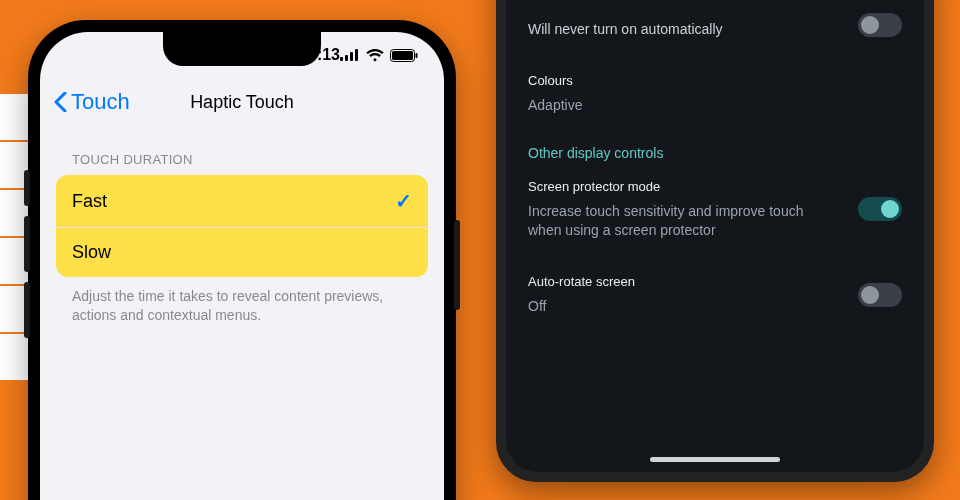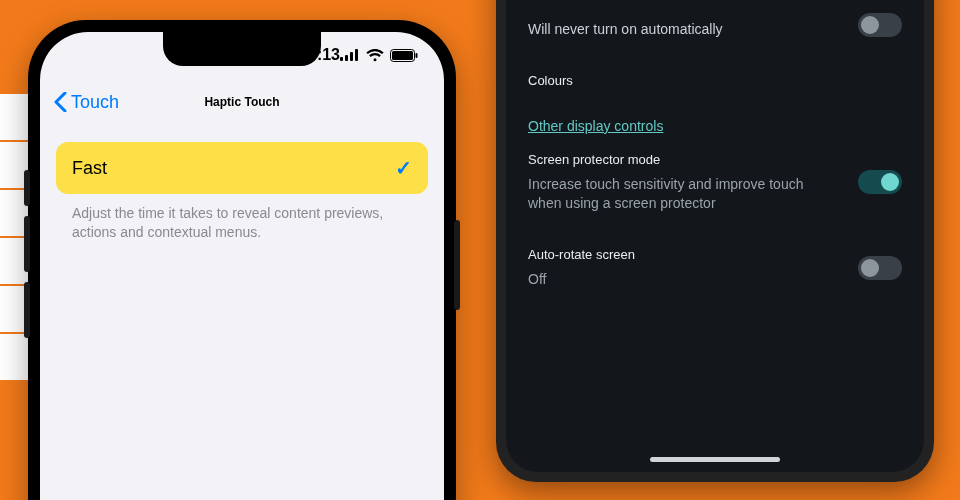--- a/index.html
+++ b/index.html
@@ -57,25 +57,25 @@
   .nav-bar {
     position: absolute;
     top: 46px; left: 0; right: 0;
     height: 48px;
     display: flex;
     align-items: center;
     padding: 0 14px;
   }
   .back-btn {
     display: flex; align-items: center; gap: 4px;
-    color: #007aff; font-size: 18px; cursor: pointer;
+    color: #007aff; font-size: 22px; cursor: pointer;
   }
   .nav-title {
     position: absolute; left: 0; right: 0;
-    text-align: center; font-size: 12px; font-weight: 700; color:#000;
+    text-align: center; font-size: 18px; font-weight: 400; color:#000;
     pointer-events: none;
   }
   .content { position: absolute; top: 110px; left: 0; right: 0; padding: 0 16px; }
   .section-header {
     color: #8a8a8e; font-size: 13px; letter-spacing: .3px;
     padding: 10px 16px 8px; text-transform: uppercase;
   }
   .list {
     background: #fde047; border-radius: 12px; overflow: hidden;
   }
@@ -123,21 +123,21 @@
     background: #13171c;
     border-radius: 32px;
     color: #e6eaee;
     position: relative;
     overflow: hidden;
     padding: 0 22px;
   }
   .a-item { padding: 18px 0 16px; }
   .a-title { font-size: 13px; font-weight: 400; color:#e9edf1; }
   .a-sub   { font-size: 14px; color:#9aa3ab; margin-top: 8px; line-height:1.35; max-width: 310px;}
-  .a-section { color:#62c8c3; font-size: 14px; font-weight: 500; padding-top: 14px; text-decoration: underline; }
+  .a-section { color:#62c8c3; font-size: 14px; font-weight: 500; padding-top: 14px; }
   .a-row { display:flex; align-items:center; justify-content:space-between; }
   .toggle {
     width: 44px; height: 24px; border-radius: 14px; position: relative;
     background:#3a4047; flex:none; cursor:pointer;
   }
   .toggle .knob {
     position:absolute; top:3px; left:3px; width:18px; height:18px;
     border-radius:50%; background:#8e969d; transition:.15s;
   }
   .toggle.on { background:#134b4f; }
@@ -193,45 +193,50 @@
       <div class="back-btn">
         <svg width="13" height="20" viewBox="0 0 13 20">
             <path d="M11 1L2 10l9 9" stroke="#007aff" stroke-width="3" fill="none" stroke-linecap="round" stroke-linejoin="round"></path>
           </svg>
         <span>Touch</span>
       </div>
       <div class="nav-title">Haptic Touch</div>
     </div>
 
     <div class="content">
+      <div class="section-header">TOUCH DURATION</div>
       <div class="list">
         <div class="row">
           <span>Fast</span>
           <span class="check">✓</span>
         </div>
+        <div class="row">
+          <span>Slow</span>
+        </div>
       </div>
       <div class="footer-note">Adjust the time it takes to reveal content previews, actions and contextual menus.</div>
     </div>
   </div>
 </div>
 
 <div class="android">
   <div class="android-screen">
 
     <div class="a-item a-row first-partial" style="padding-top:60px;">
       <div>
         <div class="a-sub">Will never turn on automatically</div>
       </div>
       <div class="toggle">
           <div class="knob"></div>
         </div>
     </div>
 
     <div class="a-item">
       <div class="a-title">Colours</div>
+      <div class="a-sub">Adaptive</div>
     </div>
 
     <div class="a-section">Other display controls</div>
 
     <div class="a-item a-row">
       <div>
         <div class="a-title">Screen protector mode</div>
         <div class="a-sub">Increase touch sensitivity and improve touch when using a screen protector</div>
       </div>
       <div class="toggle on">

